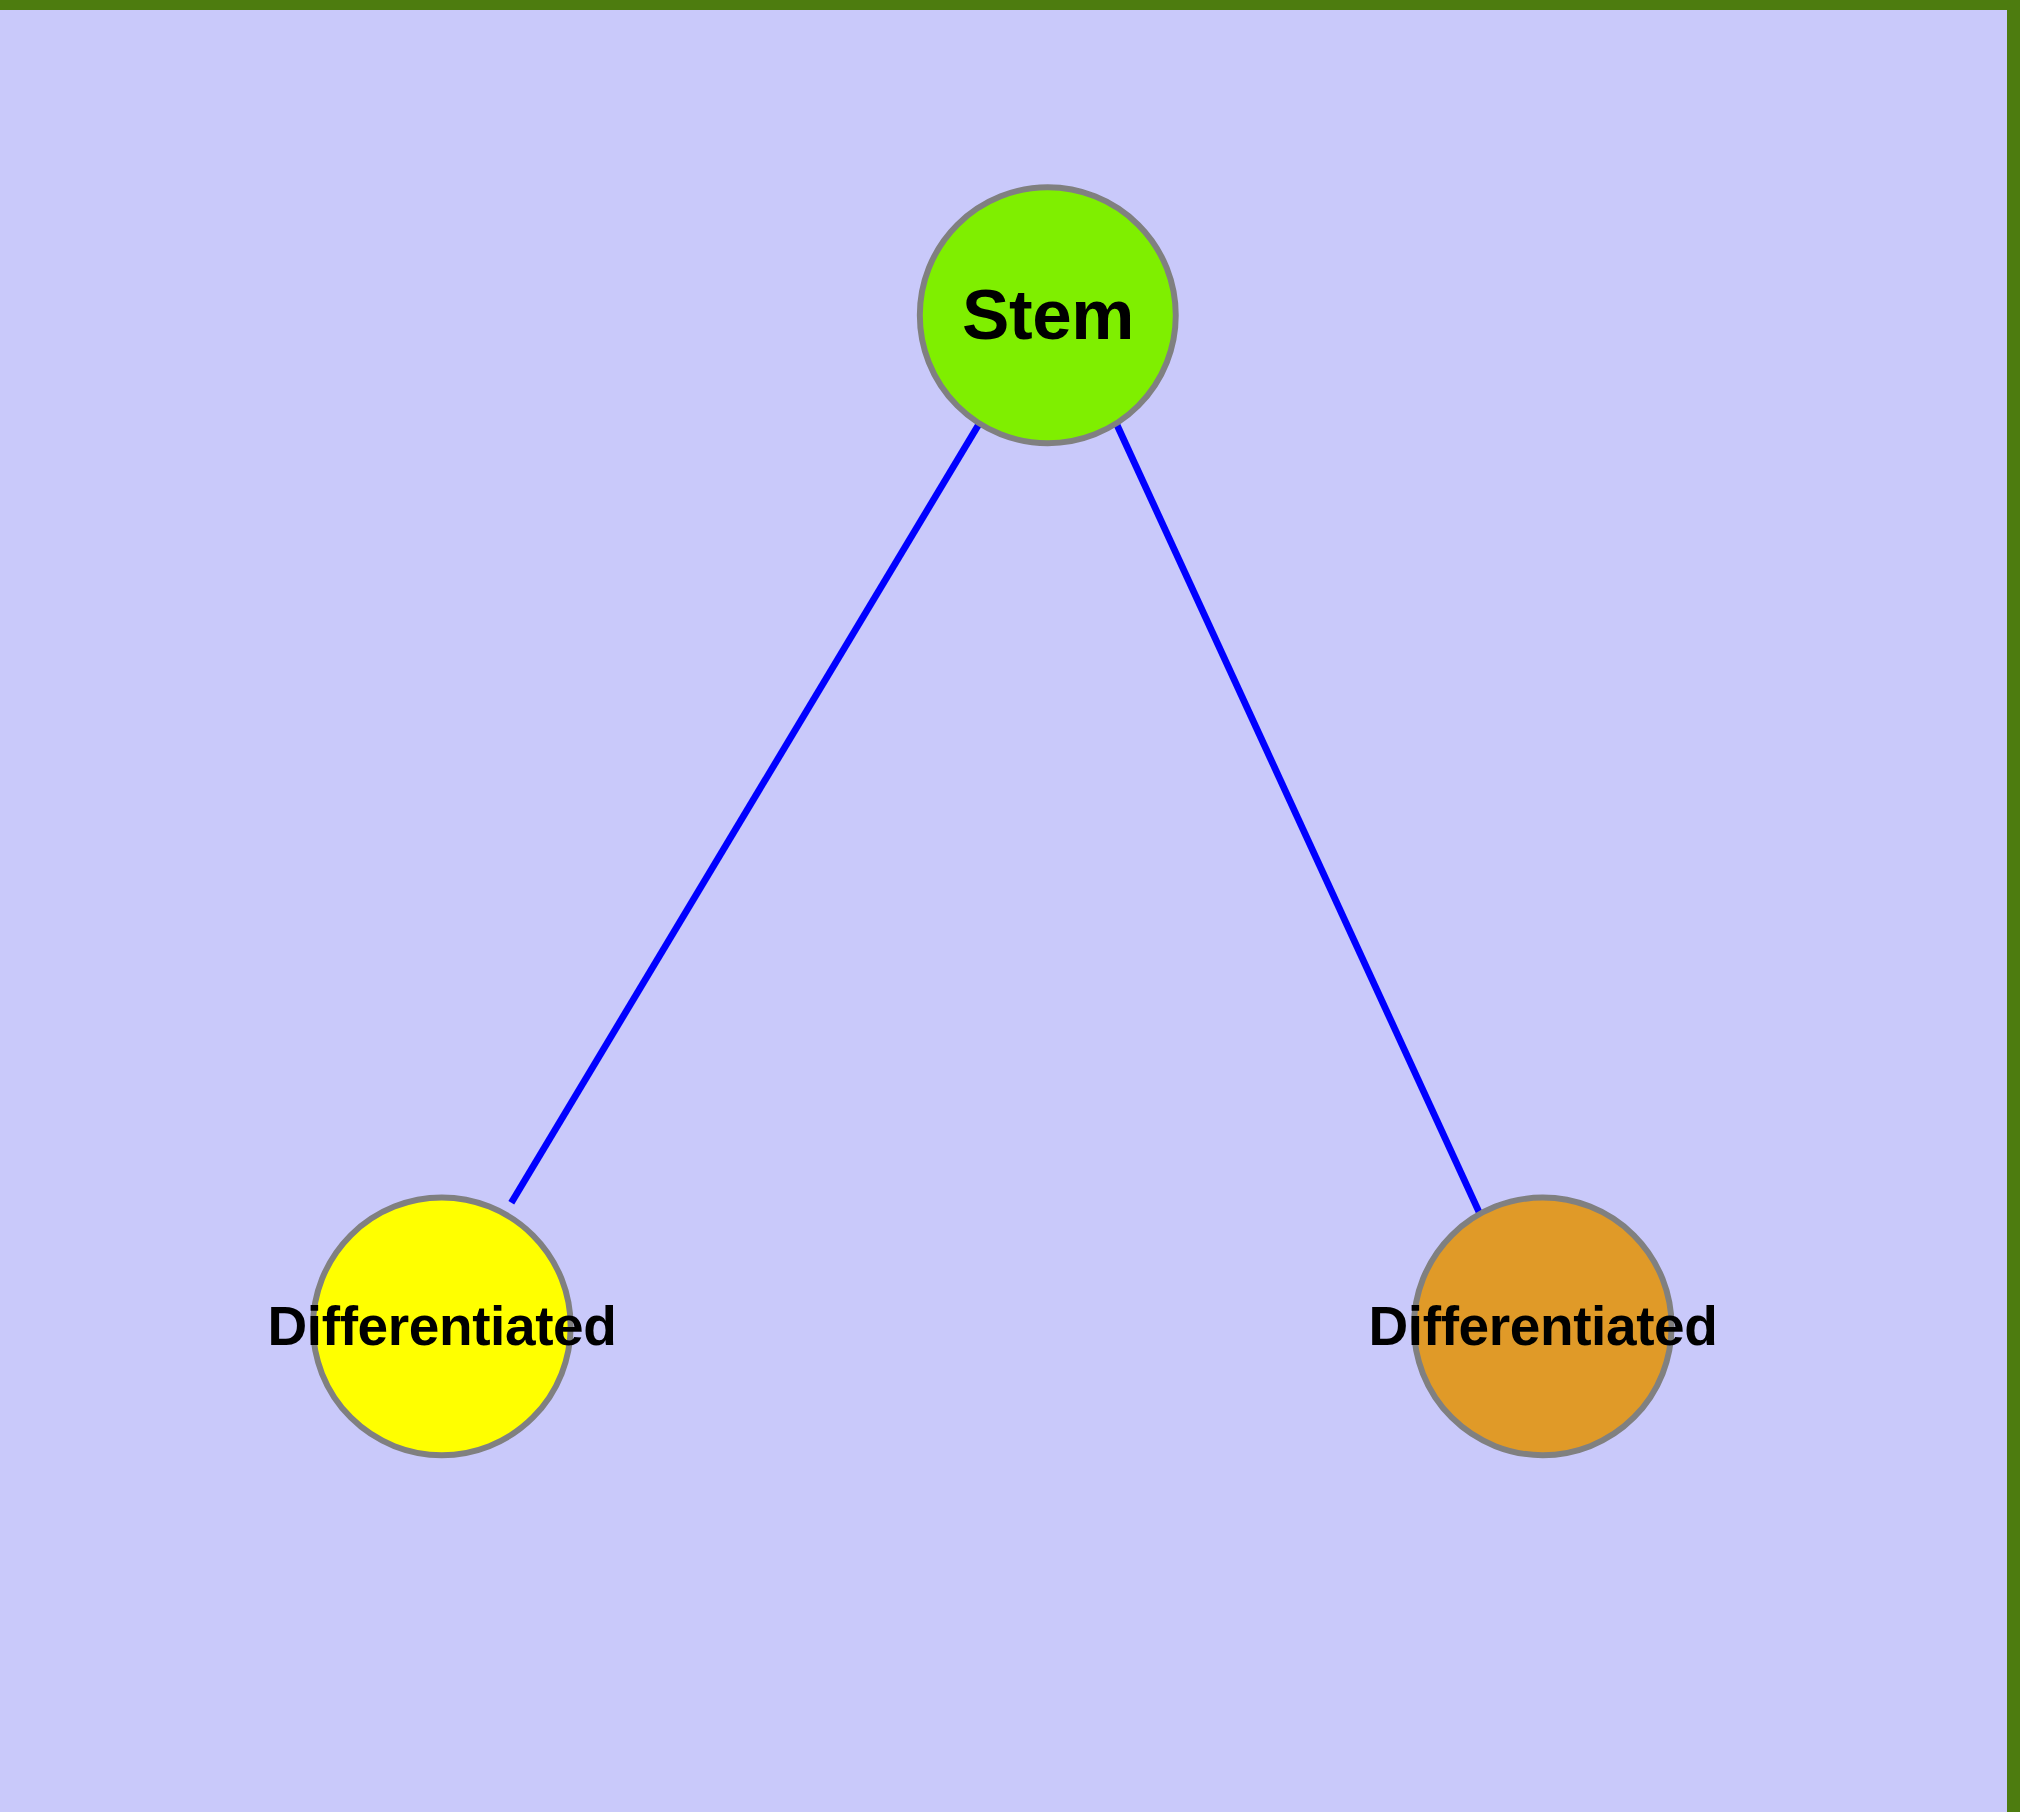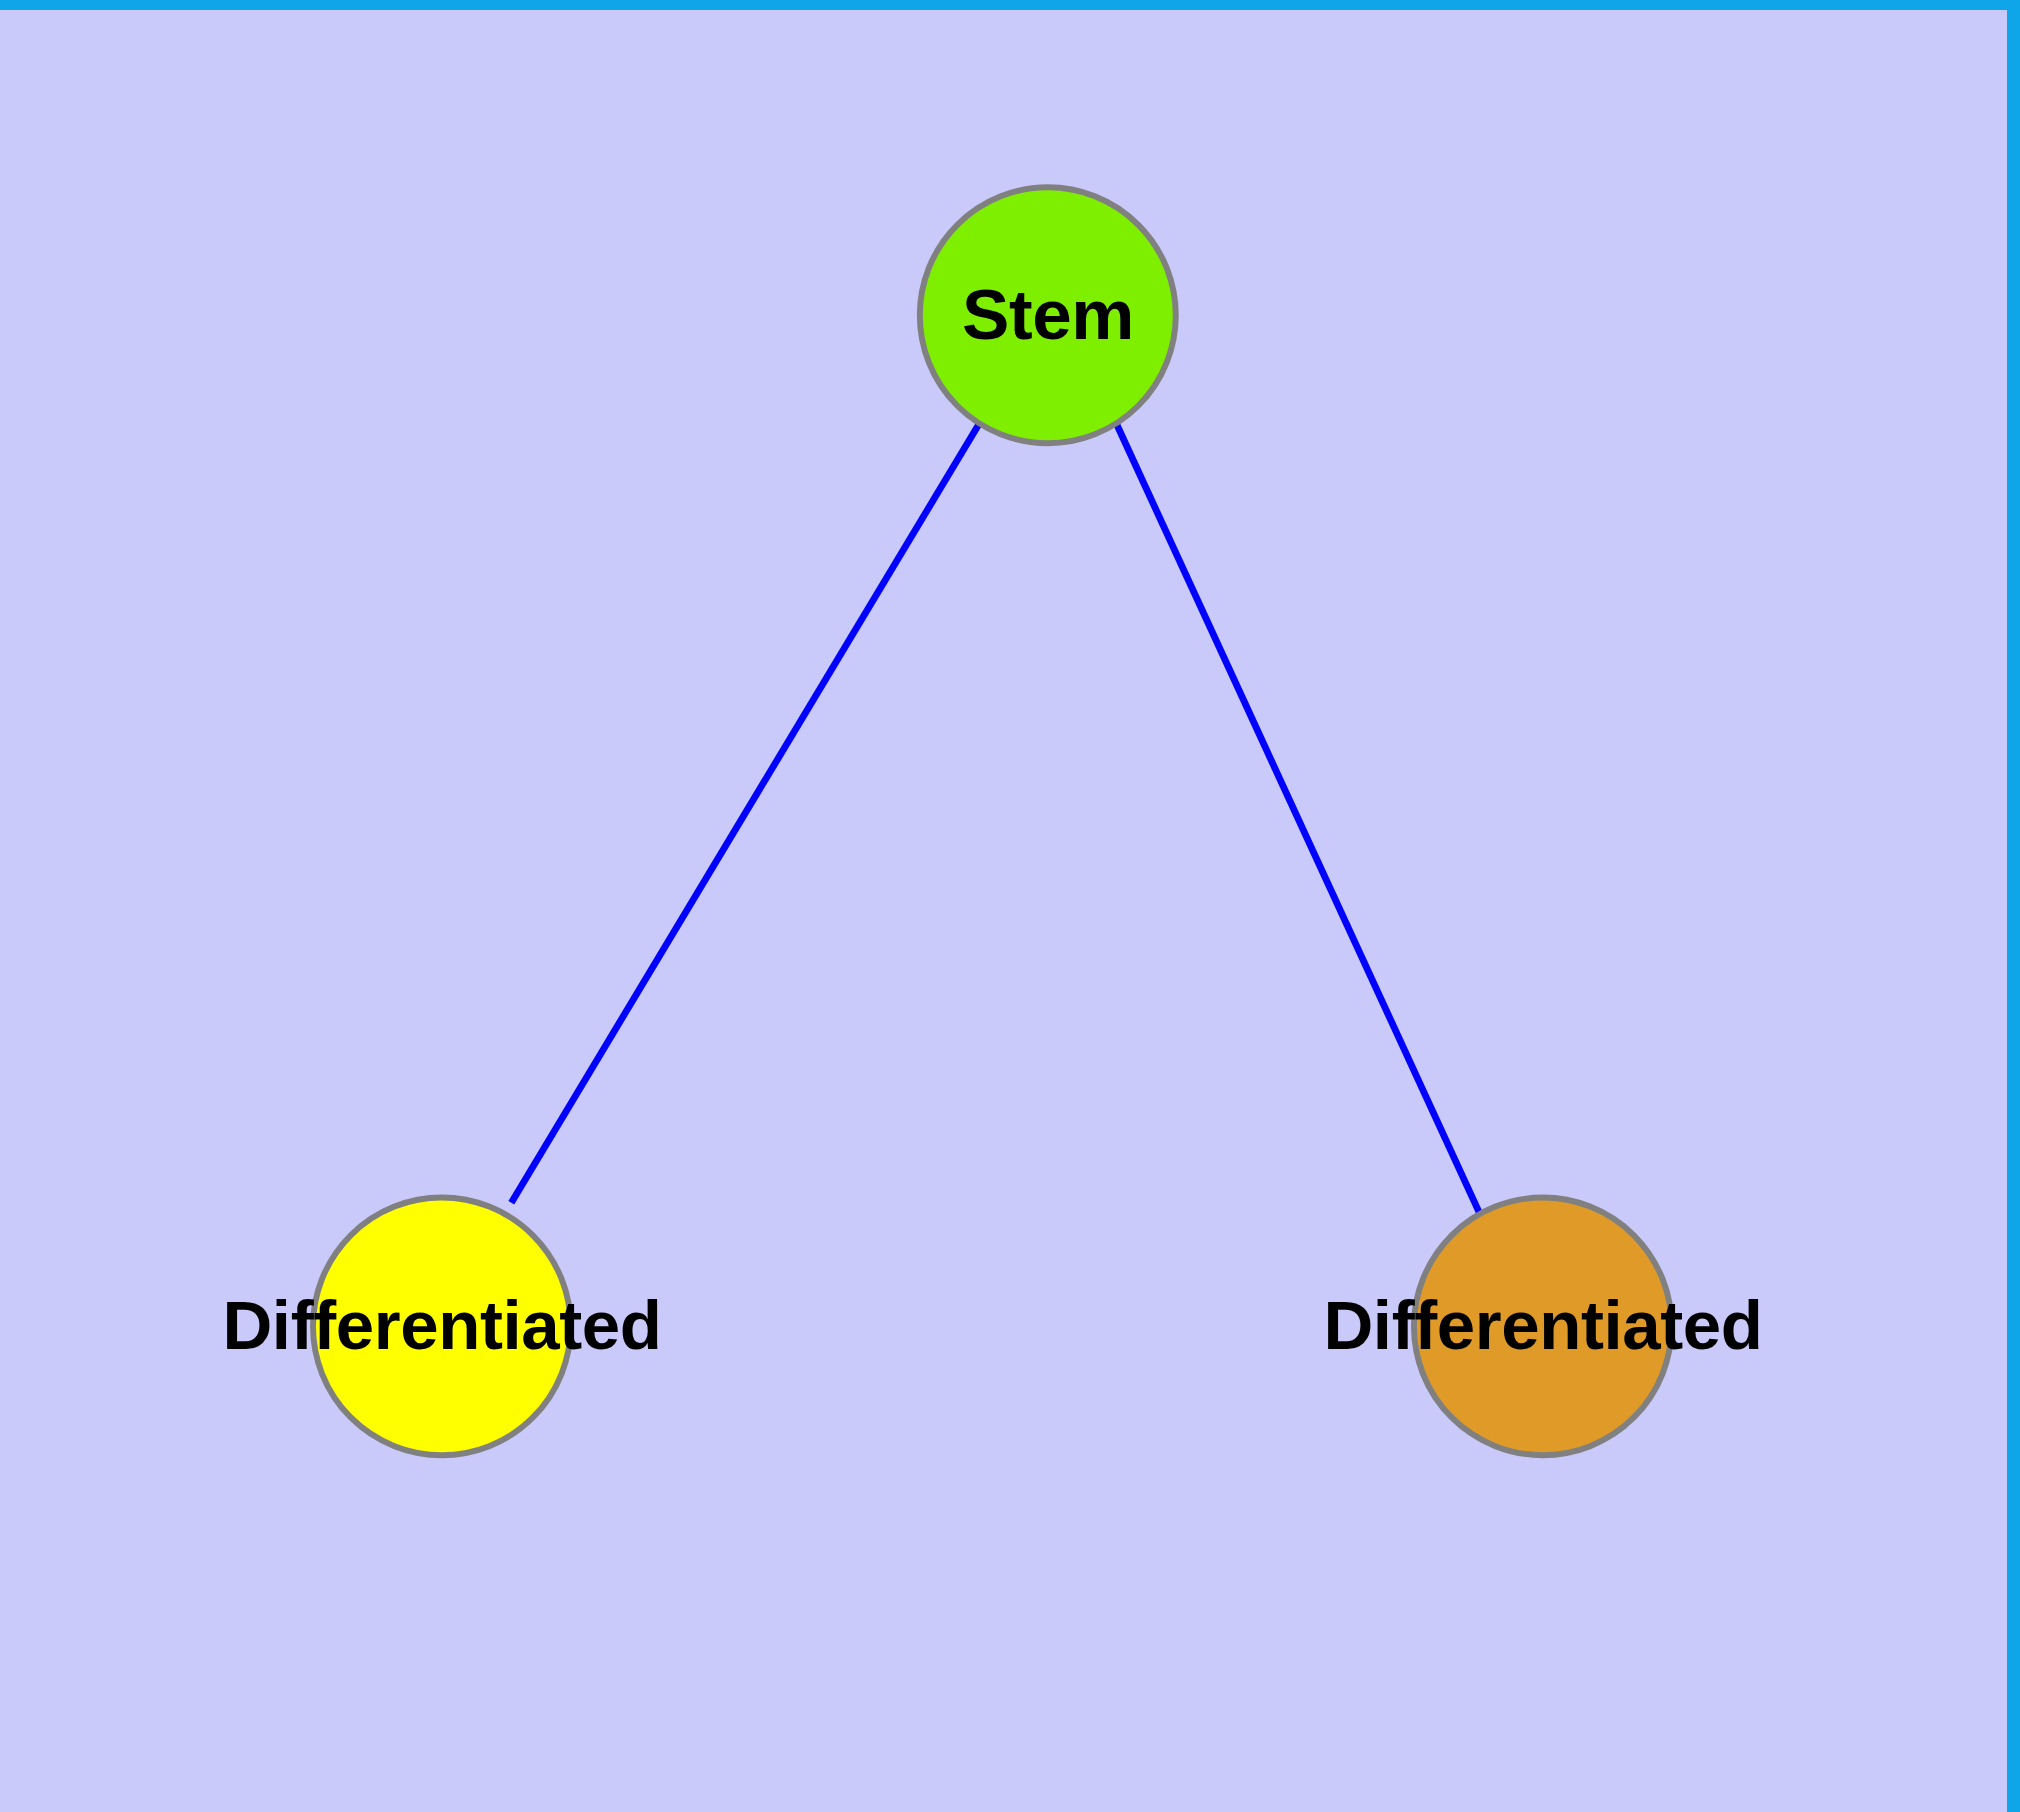--- a/index.html
+++ b/index.html
@@ -5,21 +5,21 @@
 <style>
   html, body {
     margin: 0;
     padding: 0;
     background: #ffffff;
   }
   #canvas {
     position: relative;
     width: 2021px;
     height: 1812px;
-    background: #0ea5e9;
+    background: #4d7c0f;
     overflow: hidden;
     font-family: "Liberation Sans", sans-serif;
   }
   #plot-area {
     position: absolute;
     left: 0px;
     top: 10.2px;
     width: 2007px;
     height: 1802px;
     background: #c9c9fa;
@@ -37,21 +37,21 @@
     transform: translate(-50%, -50%);
     text-align: center;
     color: #000000;
     font-weight: bold;
     white-space: nowrap;
     line-height: 1.06;
     letter-spacing: -0.4px;
     pointer-events: none;
   }
   .label-stem   { font-size: 71px; }
-  .label-branch { font-size: 69px; }
+  .label-branch { font-size: 55px; }
 </style>
 </head>
 <body>
 
 <div id="canvas">
 
   <div id="plot-area" style="background: rgb(201, 201, 250);"></div>
 
   <svg id="graph-svg" viewBox="0 0 2384 2138">
     <g>

